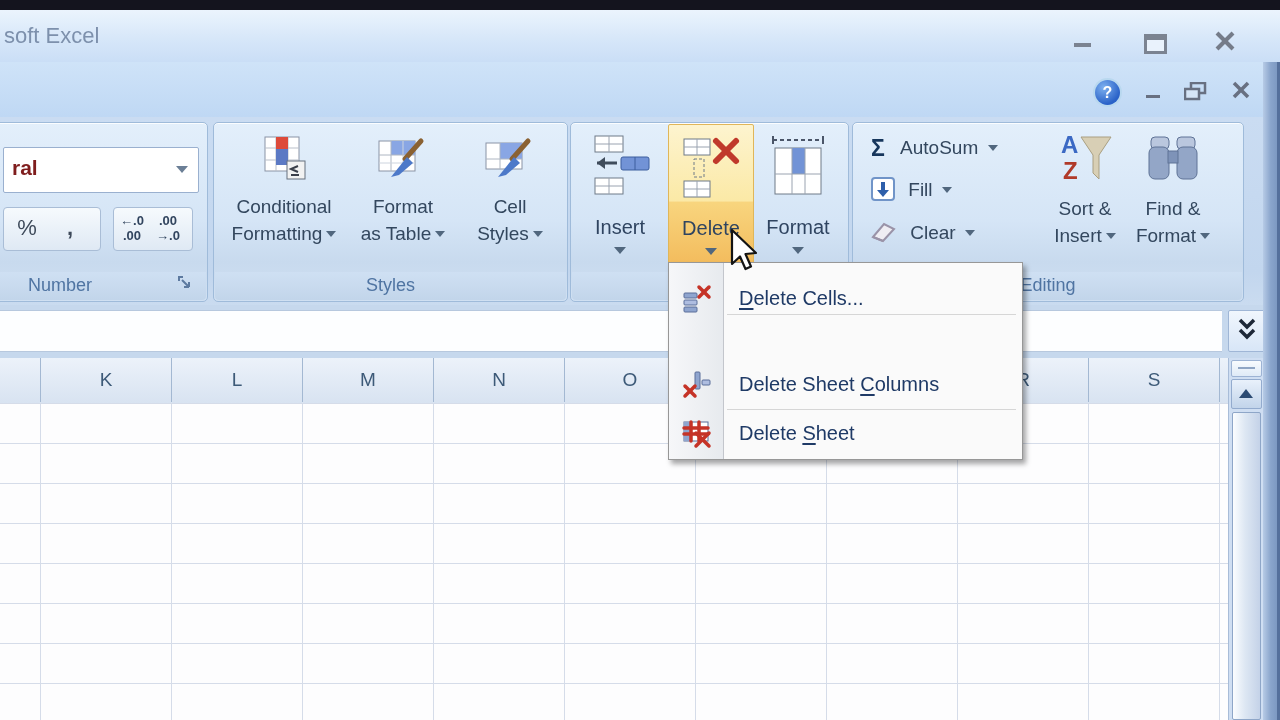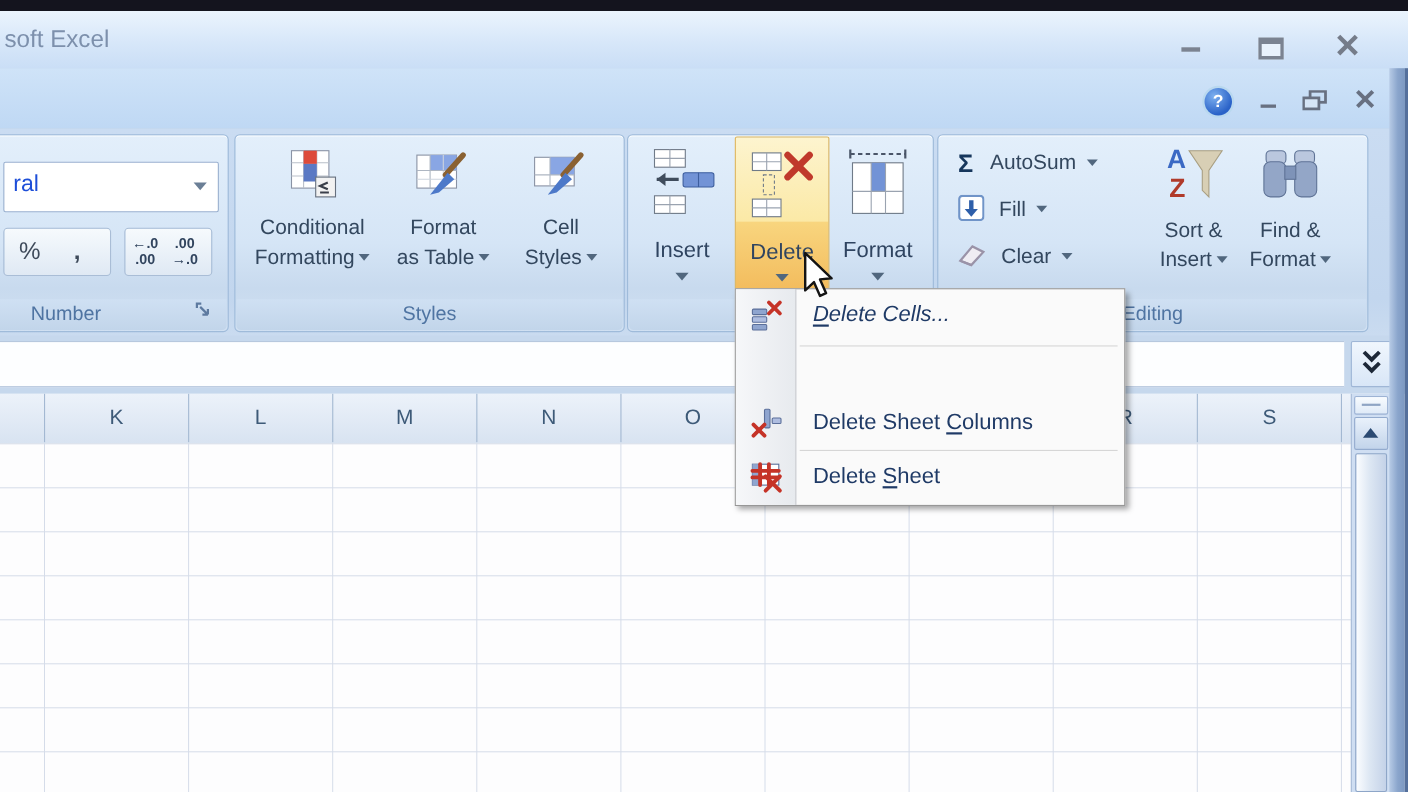--- a/index.html
+++ b/index.html
@@ -37,21 +37,21 @@
   .rgroup{position:absolute;top:5px;height:178px;border-radius:5px;border:1px solid #9fbbda;
     background:linear-gradient(#e3effb,#d5e5f6 55%,#c8daee 78%,#d0e0f2);
     box-shadow:inset 0 1px 0 rgba(255,255,255,.85);}
   .lstrip{position:absolute;left:1px;right:1px;bottom:1px;height:28px;border-radius:0 0 4px 4px;
     background:linear-gradient(#cfe0f3,#c2d5ea);}
   .glabel{position:absolute;bottom:5px;font-size:18px;color:#4f74a2;}
 
   
   .numdd{position:absolute;left:56px;top:24px;width:194px;height:44px;background:#fff;
     border:1px solid #9ab0cf;border-radius:2px;}
-  .numdd .val{position:absolute;left:8px;top:8px;font-size:21px;color:#1d4ed8;font-weight:normal;}
+  .numdd .val{position:absolute;left:8px;top:8px;font-size:21px;color:#7f1d1d;font-weight:bold;}
   .tri-down{display:inline-block;width:0;height:0;border-left:6px solid transparent;
     border-right:6px solid transparent;border-top:7px solid #6b7f96;}
   .numdd .tri-down{position:absolute;right:10px;top:18px;}
   .numpanel{position:absolute;top:84px;height:42px;border:1px solid #a9bdd6;border-radius:4px;
     background:linear-gradient(#f6fafd,#dfe9f4);}
   .numbtn{display:inline-block;text-align:center;font-size:22px;color:#3e4a5a;line-height:40px;}
   .decbtn{display:inline-block;width:36px;font-size:13px;font-weight:bold;color:#31445e;
     line-height:15px;text-align:center;padding-top:5px;}
   .launcher{position:absolute;bottom:6px;}
 
@@ -378,21 +378,21 @@
   <div class="abs vscroll">
     <div class="vsplit"></div>
     <div class="vup"></div>
     <div class="vthumb"></div>
   </div>
 
   <div class="abs rborder"></div>
 
   <div class="abs menu">
     <div class="gutter"></div>
-    <div class="mrow" style="top:1px;font-style:italic;">
+    <div class="mrow" style="top:13px;">
       <span class="micon">
         <svg width="30" height="30" class="icon-x">
           <rect x="2" y="9" width="13" height="5" rx="1" fill="#8fa5cf" stroke="#5b6f9a"></rect>
           <rect x="2" y="16" width="13" height="5" rx="1" fill="#aebde0" stroke="#5b6f9a"></rect>
           <rect x="2" y="23" width="13" height="5" rx="1" fill="#8fa5cf" stroke="#5b6f9a"></rect>
           <line x1="17" y1="3" x2="27" y2="13"></line>
             <line x1="27" y1="3" x2="17" y2="13"></line>
         </svg>
       </span>
       <span class="mtext"><span></span><span class="accel">D</span><span>elete Cells...</span></span>

